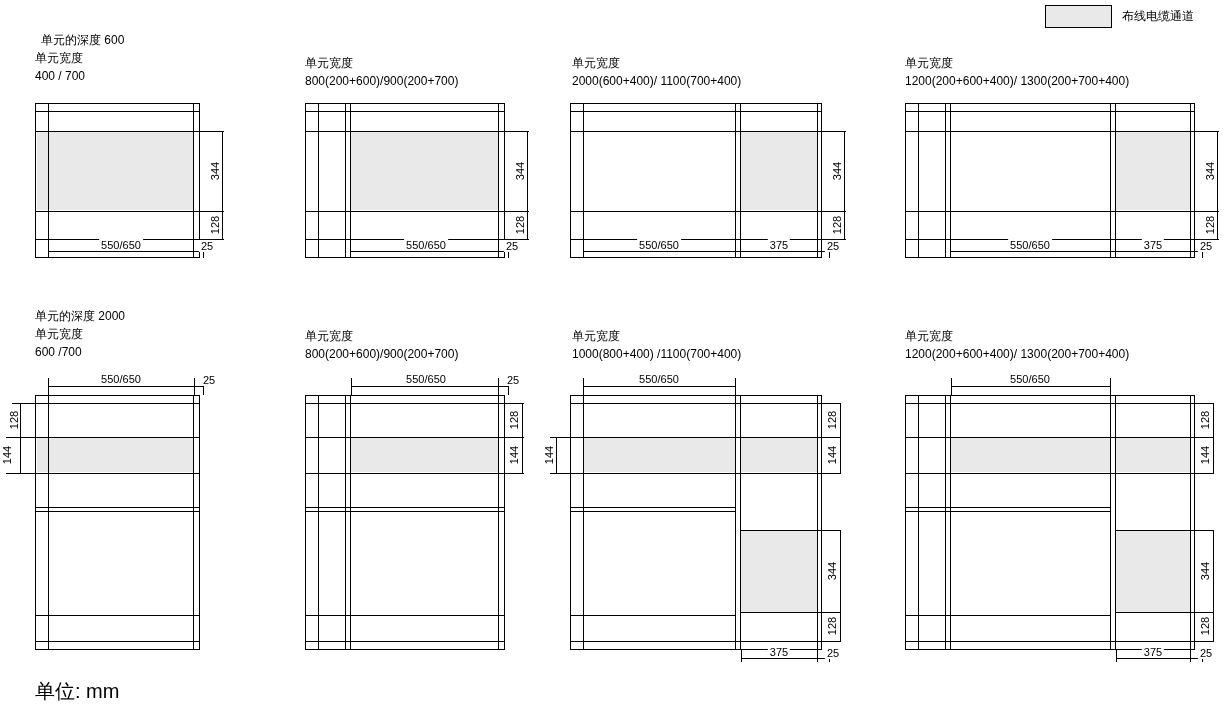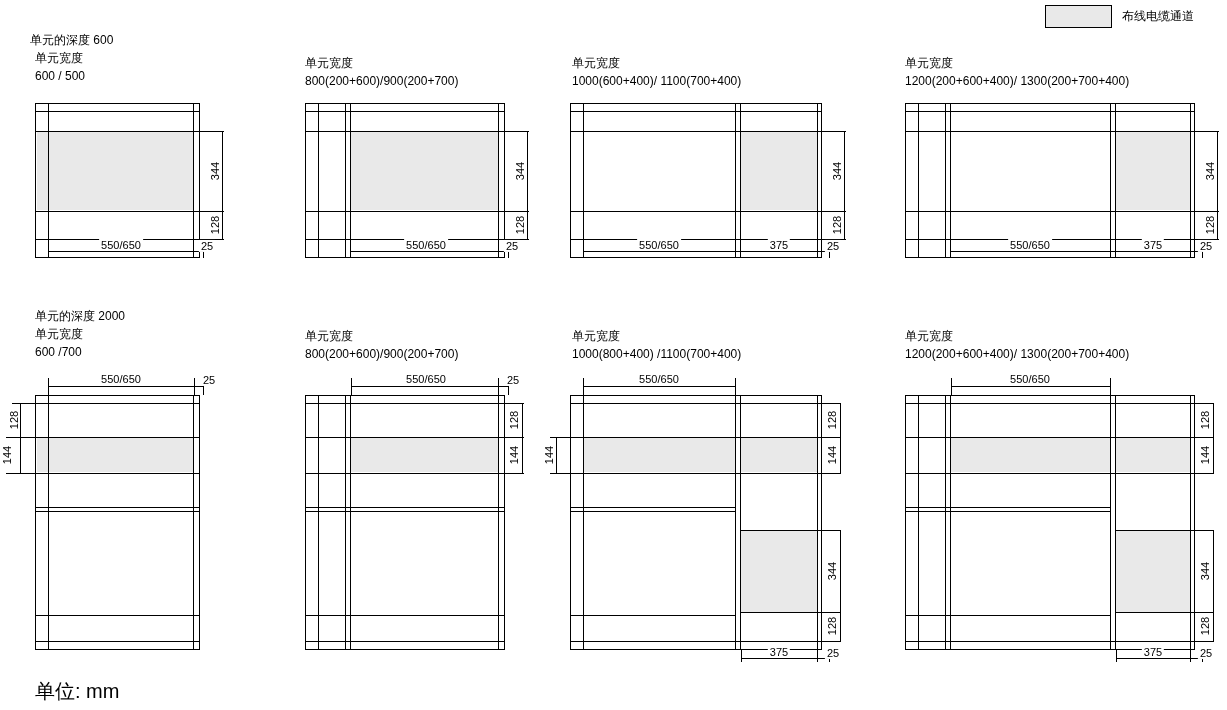--- a/index.html
+++ b/index.html
@@ -19,27 +19,27 @@
   .abs{position:absolute}
 </style>
 </head>
 <body>
 
 <div id="canvas">
 
   <div class="abs" style="left:1045px;top:5px;width:67px;height:23px;background:#e9e9e9;border:1px solid #000"></div>
   <div class="lbl" style="left:1122px;top:9px">布线电缆通道</div>
 
-  <div class="lbl" style="left:30px;top:33px">单元的深度 600</div>
+  <div class="lbl" style="left:41px;top:33px">单元的深度 600</div>
   <div class="lbl" style="left:35px;top:51px">单元宽度</div>
-  <div class="lbl" style="left:35px;top:69px">600 / 500</div>
+  <div class="lbl" style="left:35px;top:69px">400 / 700</div>
   <div class="lbl" style="left:305px;top:56px">单元宽度</div>
   <div class="lbl" style="left:305px;top:74px">800(200+600)/900(200+700)</div>
   <div class="lbl" style="left:572px;top:56px">单元宽度</div>
-  <div class="lbl" style="left:572px;top:74px">1000(600+400)/ 1100(700+400)</div>
+  <div class="lbl" style="left:572px;top:74px">2000(600+400)/ 1100(700+400)</div>
   <div class="lbl" style="left:905px;top:56px">单元宽度</div>
   <div class="lbl" style="left:905px;top:74px">1200(200+600+400)/ 1300(200+700+400)</div>
 
   <div class="lbl" style="left:35px;top:309px">单元的深度 2000</div>
   <div class="lbl" style="left:35px;top:327px">单元宽度</div>
   <div class="lbl" style="left:35px;top:345px">600 /700</div>
   <div class="lbl" style="left:305px;top:329px">单元宽度</div>
   <div class="lbl" style="left:305px;top:347px">800(200+600)/900(200+700)</div>
   <div class="lbl" style="left:572px;top:329px">单元宽度</div>
   <div class="lbl" style="left:572px;top:347px">1000(800+400) /1100(700+400)</div>

